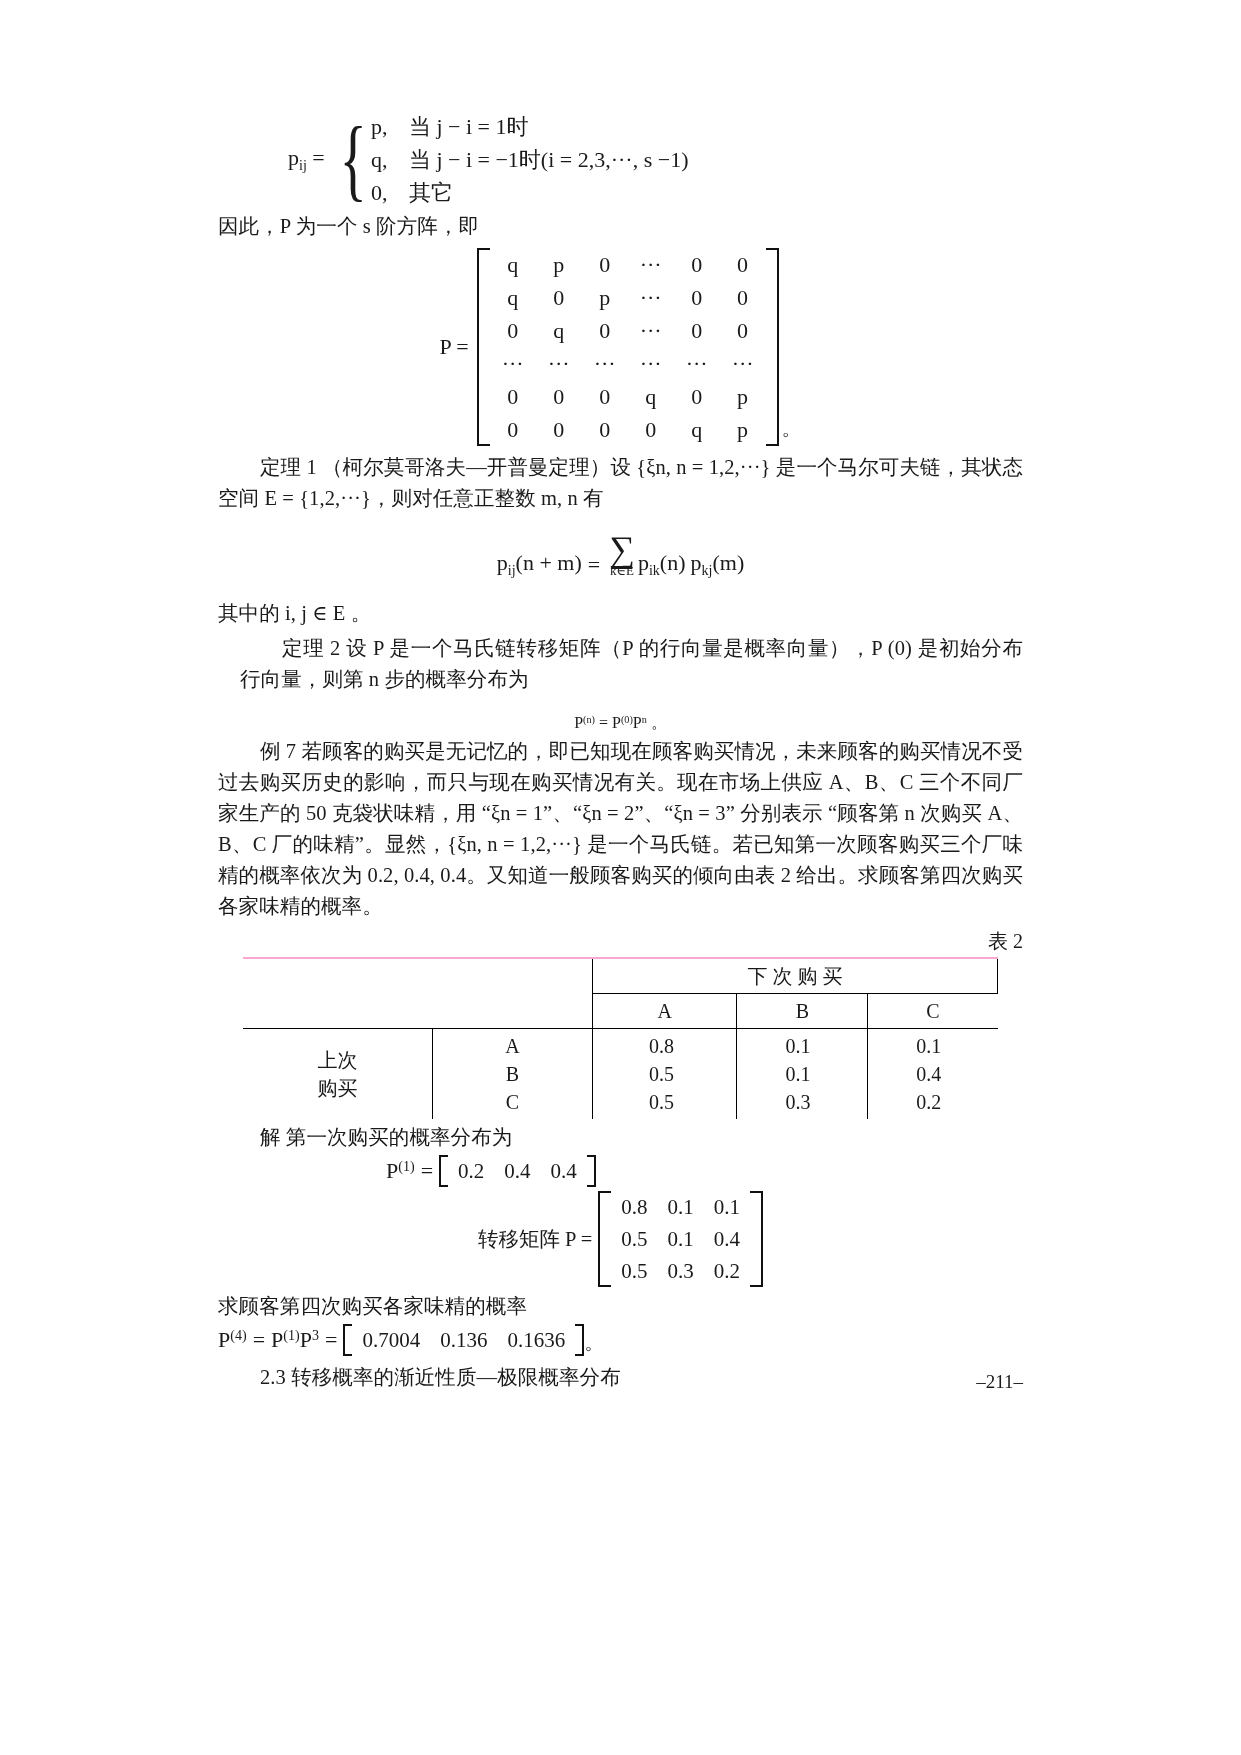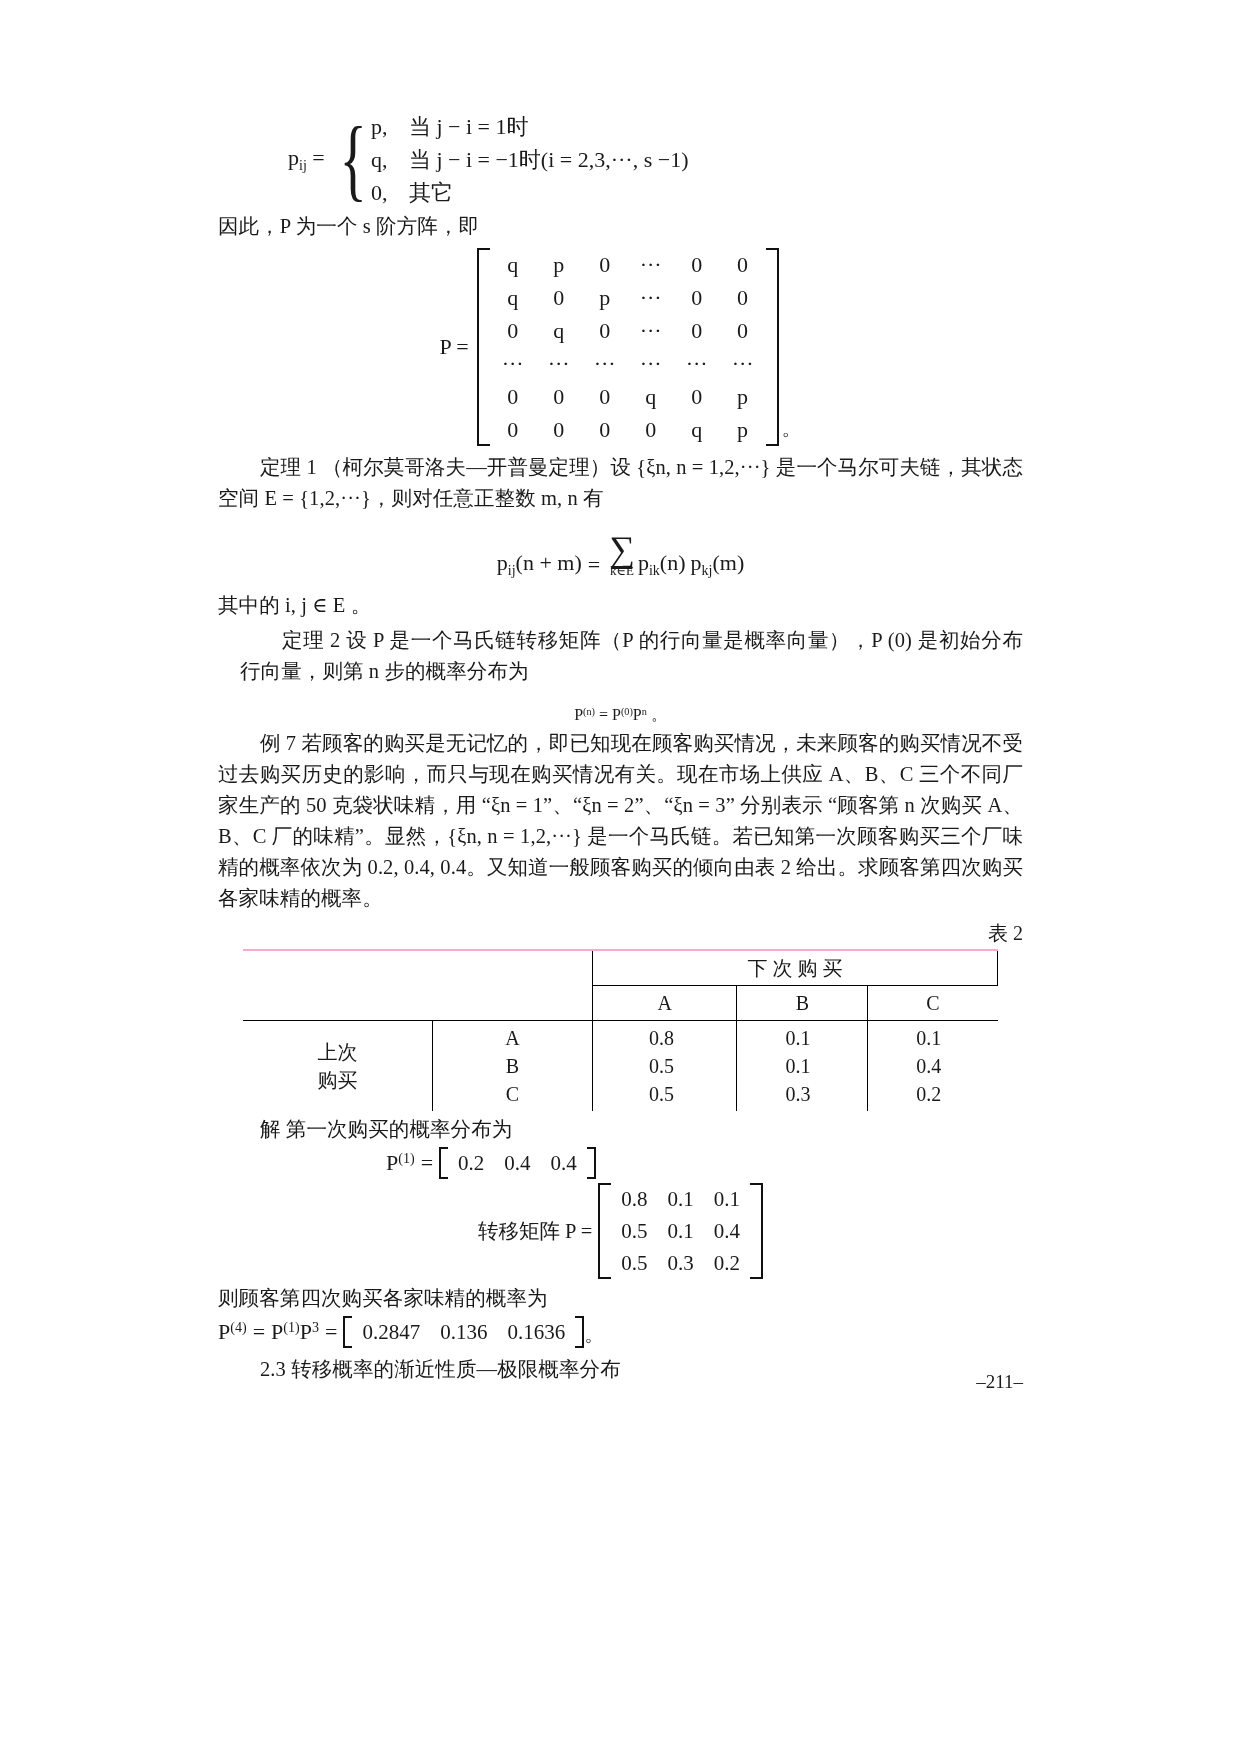--- a/index.html
+++ b/index.html
@@ -271,21 +271,21 @@
     <span style="margin:0 6px;">=</span>
     <span class="sigma-stack">
       <span class="sigma">∑</span>
       <span class="sigma-sub">k∈E</span>
     </span>
     <span><span class="mv">p</span><span class="sub">ik</span><span>(n)</span></span>
     <span style="width:5px;"></span>
     <span><span class="mv">p</span><span class="sub">kj</span><span>(m)</span></span>
   </div>
 
-  <p class="para" style="margin-top:12px;">其中的 i, j ∈ E 。</p>
+  <p class="para" style="margin-top:20px;">其中的 i, j ∈ E 。</p>
 
   <p class="para indent" style="margin-top:4px;margin-left:22px;">定理 2 设 P 是一个马氏链转移矩阵（P 的行向量是概率向量），P (0) 是初始分布行向量，则第 n 步的概率分布为</p>
 
   <div class="centerline" style="font-size:16px;margin-top:18px;">
     <span><span class="mv">P</span><span class="sup">(n)</span></span>
     <span>=</span>
     <span><span class="mv">P</span><span class="sup">(0)</span><span class="mv">P</span><span class="sup">n</span></span>
     <span>。</span>
   </div>
 
@@ -383,33 +383,33 @@
           <td>0.5</td>
           <td>0.3</td>
           <td>0.2</td>
         </tr>
       </tbody>
           </table>
       <span class="bk-r"></span>
     </span>
   </div>
 
-  <p class="para" style="margin-top:4px;">则顾客第四次购买各家味精的概率为</p>
+  <p class="para" style="margin-top:4px;">求顾客第四次购买各家味精的概率</p>
 
   <div style="font-size:22px;margin-top:2px;display:flex;align-items:center;">
     <span><span class="mv">P</span><span class="sup">(4)</span></span>
     <span style="margin:0 6px;">=</span>
     <span><span class="mv">P</span><span class="sup">(1)</span><span class="mv">P</span><span class="sup">3</span></span>
     <span style="margin:0 6px;">=</span>
     <span class="rowvec-wrap">
       <span class="bk-l"></span>
       <table class="smat">
             <tbody>
               <tr>
-        <td>0.2847</td>
+        <td>0.7004</td>
         <td>0.136</td>
         <td>0.1636</td>
       </tr>
             </tbody>
           </table>
       <span class="bk-r"></span>
     </span>
     <span style="font-size:20px;align-self:flex-end;">。</span>
   </div>
 

